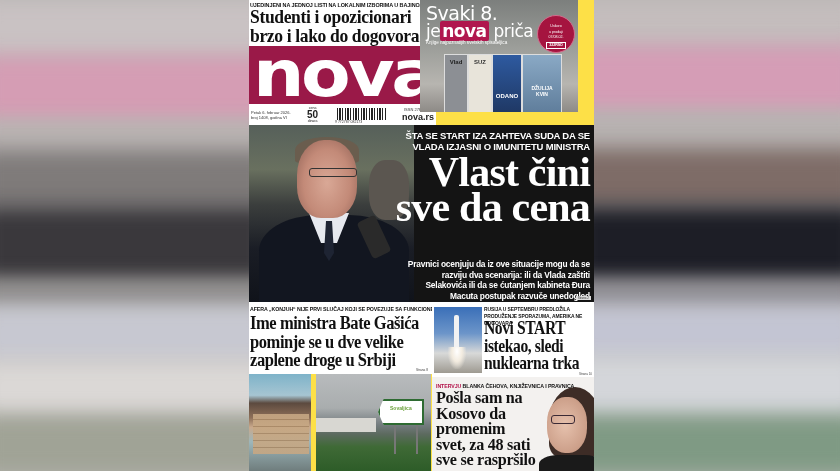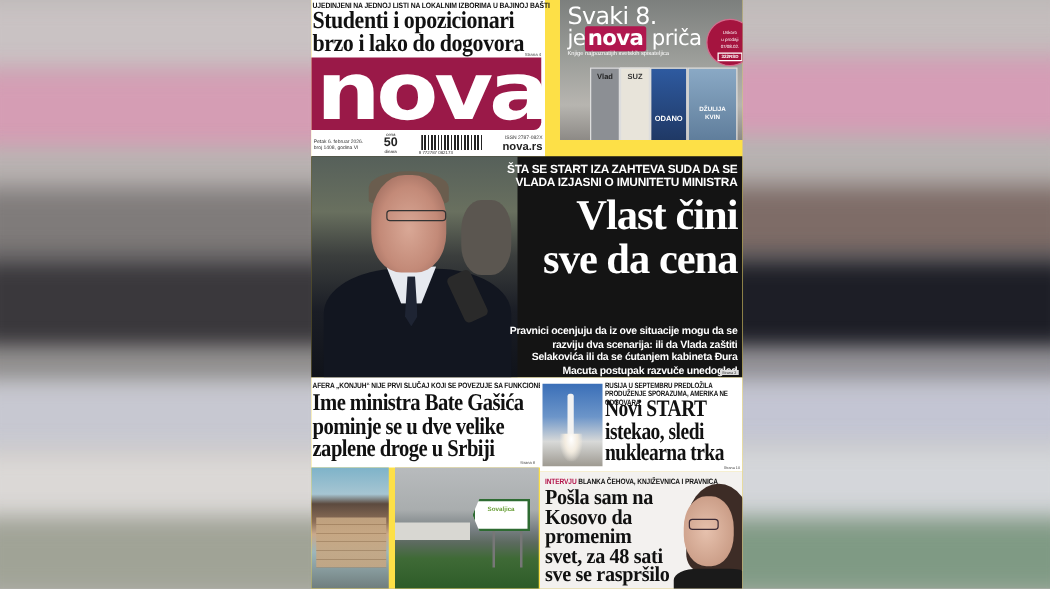--- a/index.html
+++ b/index.html
@@ -28,21 +28,21 @@
   .meta .date { position: absolute; left: 2px; top: 6px; font-size: 4px; line-height: 5px; color: #333; }
   .meta .price { position: absolute; left: 58px; top: 2px; text-align: center; color: #222; }
   .meta .price .lbl { font-size: 3.5px; display: block; }
   .meta .price .num { font-size: 10px; font-weight: bold; display: block; line-height: 9px; }
   .meta .barcode { position: absolute; left: 88px; top: 4px; width: 50px; height: 12px; background: repeating-linear-gradient(90deg,#222 0 1px,#fff 1px 2px,#222 2px 4px,#fff 4px 5px,#222 5px 6px,#fff 6px 8px); }
   .meta .bcnum { position: absolute; left: 86px; top: 16px; font-size: 3.5px; color: #333; }
   .meta .issn { position: absolute; right: 2px; top: 3px; font-size: 4px; color: #333; text-align: right; }
   .meta .site { position: absolute; right: 2px; top: 8px; font-size: 9px; font-weight: bold; color: #222; text-align: right; }
 
   
-  .promo { position: absolute; left: 199px; top: 0; width: 158px; height: 112px; background: linear-gradient(180deg,#7c7f7d 0%,#9a9c98 40%,#b7b5b0 75%,#8d8a86 100%); overflow: hidden; }
+  .promo { position: absolute; left: 171px; top: 0; width: 158px; height: 112px; background: linear-gradient(180deg,#7c7f7d 0%,#9a9c98 40%,#b7b5b0 75%,#8d8a86 100%); overflow: hidden; }
   .promo .t1 { position: absolute; left: 6px; top: 2px; color: #fff; font-family: "DejaVu Sans", sans-serif; font-size: 19px; letter-spacing: -0.5px; }
   .promo .t2 { position: absolute; left: 6px; top: 21px; color: #fff; font-family: "DejaVu Sans", sans-serif; font-size: 17px; letter-spacing: -0.5px; white-space: nowrap; }
   .promo .t2 .nv { background: #b0174e; padding: 0 2px; border-radius: 2px; font-weight: bold; }
   .promo .sub { position: absolute; left: 6px; top: 40px; font-size: 4.6px; color: #fff; }
   .promo .badge { position: absolute; left: 117px; top: 15px; width: 38px; height: 38px; border-radius: 50%; background: #a5143f; color: #fff; font-size: 3.6px; text-align: center; padding-top: 8px; line-height: 5.5px; border: 1px solid #d46b8c; }
   .promo .badge .pr { display: inline-block; border: 1px solid #fff; padding: 0 2px; font-weight: bold; margin-top: 1px; }
   .promo .shelf { position: absolute; left: 6px; top: 114px; width: 148px; height: 6px; background: #a88a6a; }
   .book { position: absolute; top: 54px; height: 60px; border: 1px solid #ddd; }
   .book span { position: absolute; left: 2px; right: 2px; text-align: center; font-size: 6px; font-weight: bold; }
 
@@ -51,21 +51,21 @@
   .photo { position: absolute; left: 0; top: 0; width: 165px; height: 177px; background: linear-gradient(180deg,#56605a 0%,#69705f 25%,#3b3e3d 45%,#1a1d25 70%,#10131a 100%); }
   .photo .face { position: absolute; left: 48px; top: 15px; width: 60px; height: 78px; border-radius: 45% 45% 40% 40%; background: radial-gradient(ellipse at 50% 55%, #d9a896 0%, #c38a78 55%, #8c5e52 100%); }
   .photo .hair { position: absolute; left: 46px; top: 12px; width: 64px; height: 26px; border-radius: 50% 50% 10% 10%; background: #6a5d4e; }
   .photo .glasses { position: absolute; left: 60px; top: 43px; width: 48px; height: 9px; border: 1px solid #333; border-radius: 3px; }
   .photo .coat { position: absolute; left: 10px; top: 90px; width: 150px; height: 90px; border-radius: 40% 40% 0 0; background: #121620; }
   .photo .shirt { position: absolute; left: 60px; top: 88px; width: 40px; height: 30px; background: #e6e9ef; clip-path: polygon(0 0,100% 0,70% 100%,30% 100%); }
   .photo .tie { position: absolute; left: 75px; top: 96px; width: 10px; height: 40px; background: #1e2433; clip-path: polygon(20% 0,80% 0,100% 80%,50% 100%,0 80%); }
   .photo .mic { position: absolute; left: 115px; top: 92px; width: 20px; height: 40px; background: #2a2a2a; transform: rotate(-25deg); border-radius: 4px; }
   .photo .bg1 { position: absolute; left: 120px; top: 35px; width: 40px; height: 60px; border-radius: 40%; background: #5b5650; }
   .main .kick { position: absolute; right: 4px; top: 6px; width: 190px; text-align: right; color: #fff; font-family: "Liberation Sans Narrow", "Liberation Sans", sans-serif; font-weight: bold; font-size: 9.5px; line-height: 10.5px; letter-spacing: -0.2px; }
-  .main .head { position: absolute; right: 4px; top: 30px; width: 200px; text-align: right; color: #fff; font-family: "Liberation Serif", serif; font-weight: bold; font-size: 34px; line-height: 35px; letter-spacing: -0.8px; }
+  .main .head { position: absolute; right: 4px; top: 30px; width: 200px; text-align: right; color: #fff; font-family: "Liberation Serif", serif; font-weight: bold; font-size: 42px; line-height: 35px; letter-spacing: -0.8px; }
   .main .dek { position: absolute; right: 4px; top: 134px; width: 190px; text-align: right; color: #fff; font-size: 8.4px; line-height: 10.5px; font-weight: bold; letter-spacing: -0.2px; }
   .main .ref { position: absolute; right: 3px; bottom: 2px; background: #ddd; color: #333; font-size: 3px; padding: 0 2px; }
 
   
   .ll { position: absolute; left: 0; top: 302px; width: 183px; height: 72px; background: #fff; }
   .ll .kicker { position: absolute; left: 1px; top: 3px; transform: scaleX(0.85); transform-origin: left top; }
   .ll .head { position: absolute; left: 1px; top: 12px; width: 200px; font-family: "Liberation Serif", serif; font-weight: bold; font-size: 19.2px; line-height: 18.5px; color: #111; letter-spacing: -0.5px; transform: scaleX(0.86); transform-origin: left top; white-space: nowrap; }
   .ll .ref { position: absolute; right: 4px; bottom: 2px; font-size: 3.2px; color: #444; }
   .img1 { position: absolute; left: 0; top: 374px; width: 62px; height: 97px; background: linear-gradient(180deg,#7eb3c9 0%,#a6c5d2 22%,#5c4a3f 30%,#8d6f58 45%,#c9a98c 55%,#9db6ba 70%,#6f7d7d 100%); }
   .img1 .boxes { position: absolute; left: 4px; top: 40px; width: 56px; height: 40px; background: repeating-linear-gradient(0deg,#c6a783 0 6px,#a88865 6px 7px); opacity: 0.9; }

